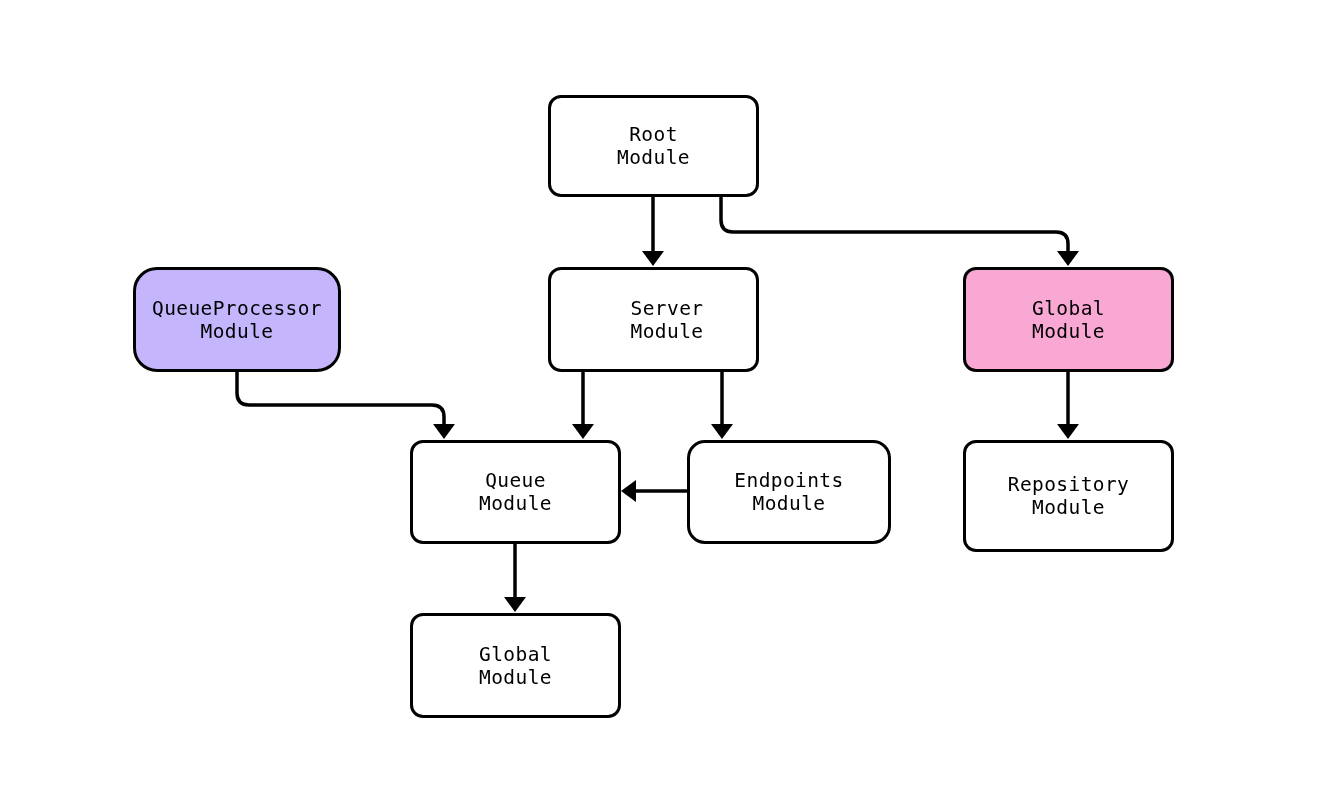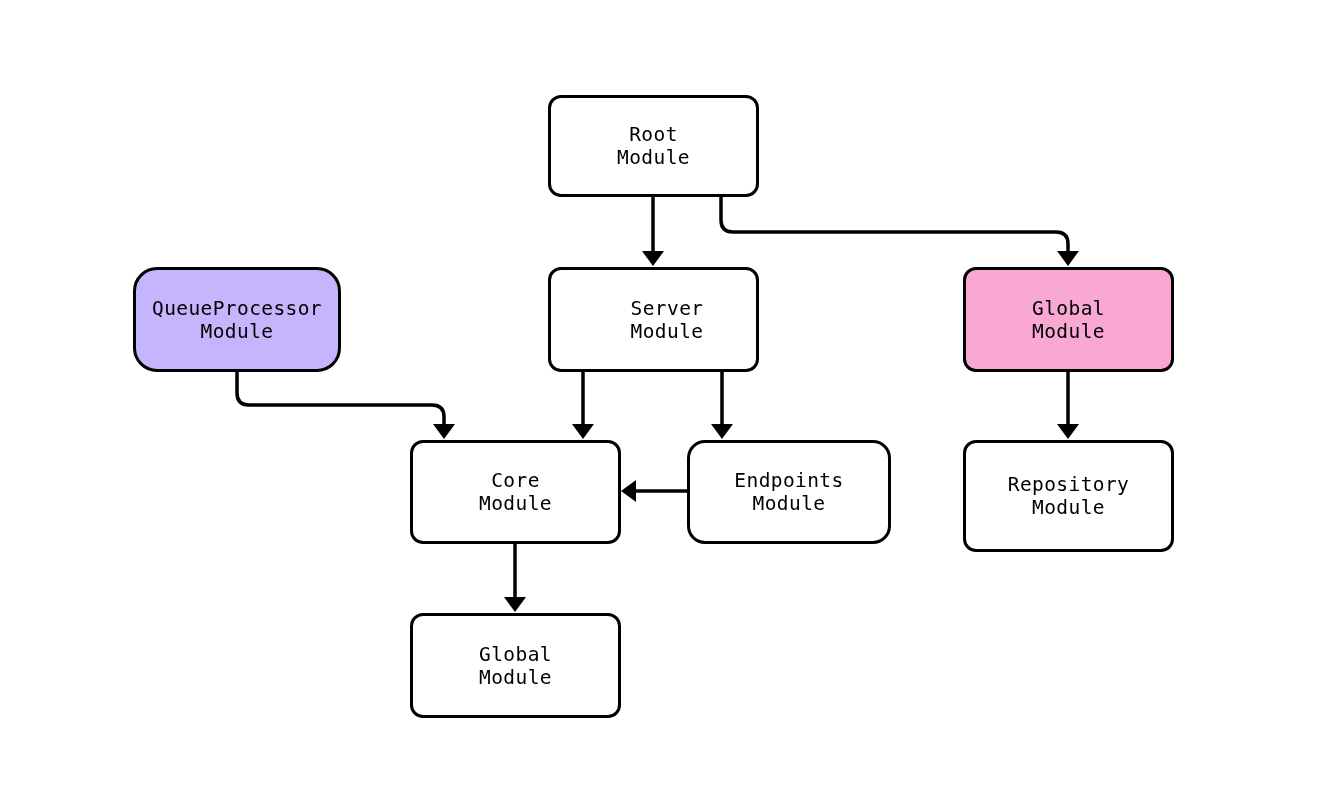--- a/index.html
+++ b/index.html
@@ -88,21 +88,21 @@
       </div>
       <div class="node" style="left: 548px; top: 267px; width: 211px; height: 105px; background: rgb(255, 255, 255); border-color: rgb(0, 0, 0); border-width: 3.5px; border-radius: 13px; padding-left: 27px;">
         <div class="node-line">Server</div>
         <div class="node-line">Module</div>
       </div>
       <div class="node" style="left: 963px; top: 267px; width: 211px; height: 105px; background: #f9a8d4; border-color: rgb(0, 0, 0); border-width: 3.5px; border-radius: 13px;">
         <div class="node-line">Global</div>
         <div class="node-line">Module</div>
       </div>
       <div class="node" style="left: 410px; top: 440px; width: 211px; height: 104px; background: rgb(255, 255, 255); border-color: rgb(0, 0, 0); border-width: 3.5px; border-radius: 13px;">
-        <div class="node-line">Core</div>
+        <div class="node-line">Queue</div>
         <div class="node-line">Module</div>
       </div>
       <div class="node" style="left: 687px; top: 440px; width: 204px; height: 104px; background: rgb(255, 255, 255); border-color: rgb(0, 0, 0); border-width: 3.5px; border-radius: 18px;">
         <div class="node-line">Endpoints</div>
         <div class="node-line">Module</div>
       </div>
       <div class="node" style="left: 963px; top: 440px; width: 211px; height: 112px; background: rgb(255, 255, 255); border-color: rgb(0, 0, 0); border-width: 3.5px; border-radius: 13px;">
         <div class="node-line">Repository</div>
         <div class="node-line">Module</div>
       </div>

